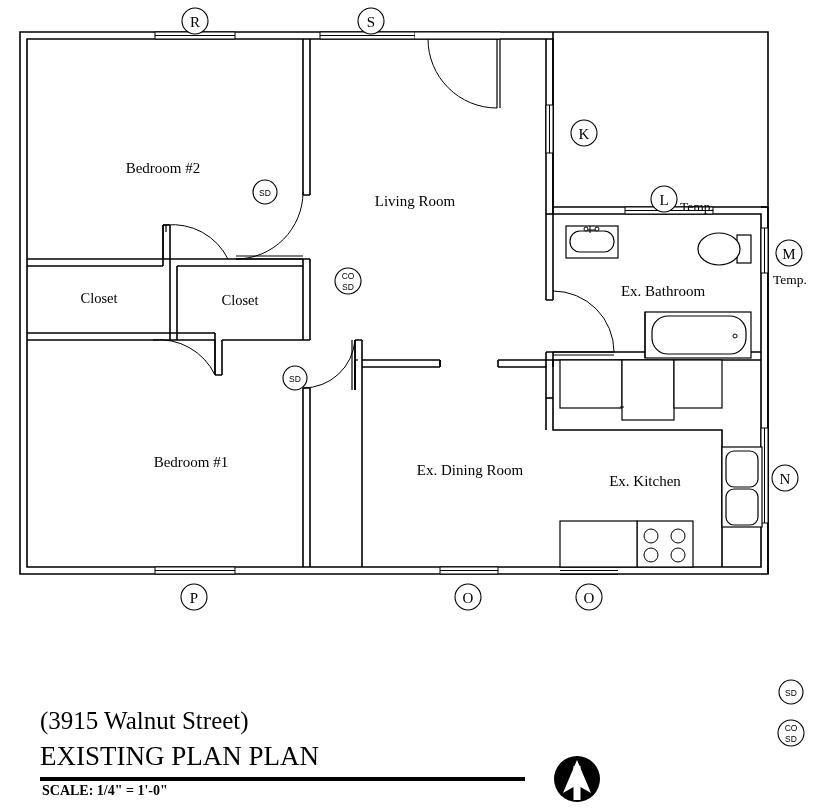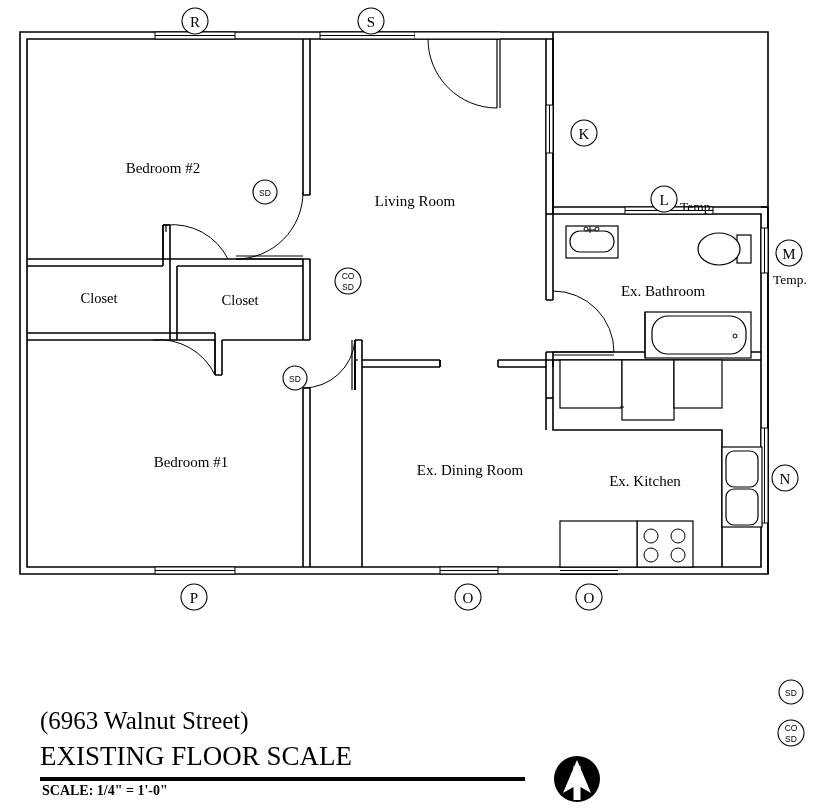--- a/index.html
+++ b/index.html
@@ -291,18 +291,18 @@
     </g>
 
     <g>
       <circle cx="577" cy="779" r="23" fill="#000"></circle>
       <path d="M577,760 L591,793 L577,785 L563,793 Z" fill="#fff"></path>
       <rect x="573.5" y="766" width="7" height="34" fill="#fff"></rect>
     </g>
 
   </svg>
 
-  <div class="title1" style="left:40px;top:707px;">(6963 Walnut Street)</div>
-  <div class="title2" style="left:40px;top:741px;">EXISTING  FLOOR SCALE</div>
+  <div class="title1" style="left:40px;top:707px;">(3915 Walnut Street)</div>
+  <div class="title2" style="left:40px;top:741px;">EXISTING  PLAN PLAN</div>
   <div class="rule" style="left:40px;top:777px;width:485px;height:4px;"></div>
   <div class="scaletxt" style="left:42px;top:783px;">SCALE: 1/4" = 1'-0"</div>
 
 </div>
 
 </body></html>

